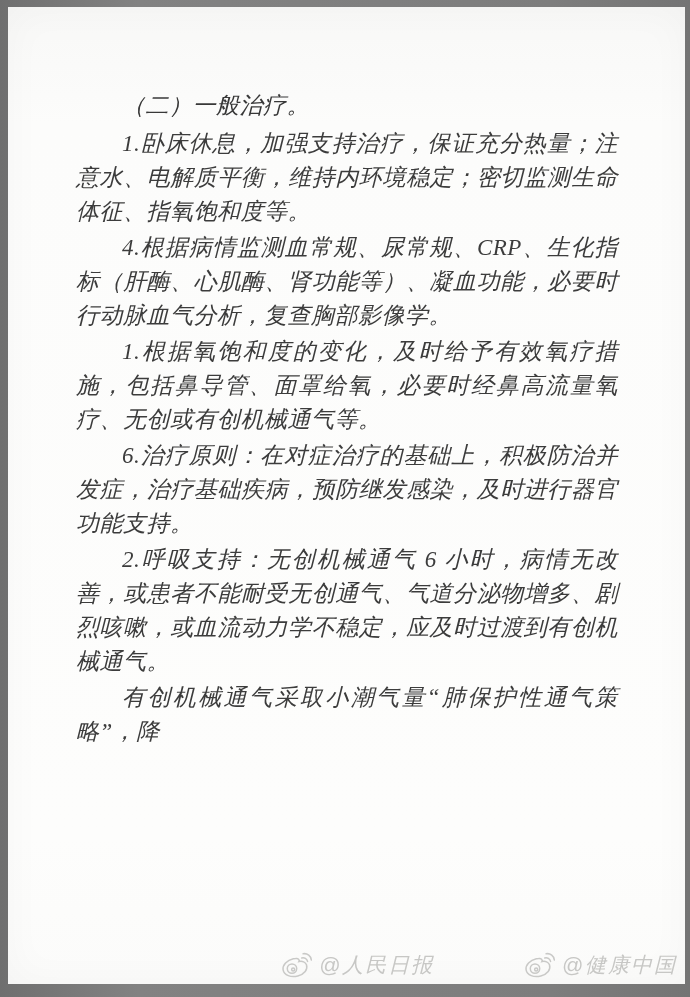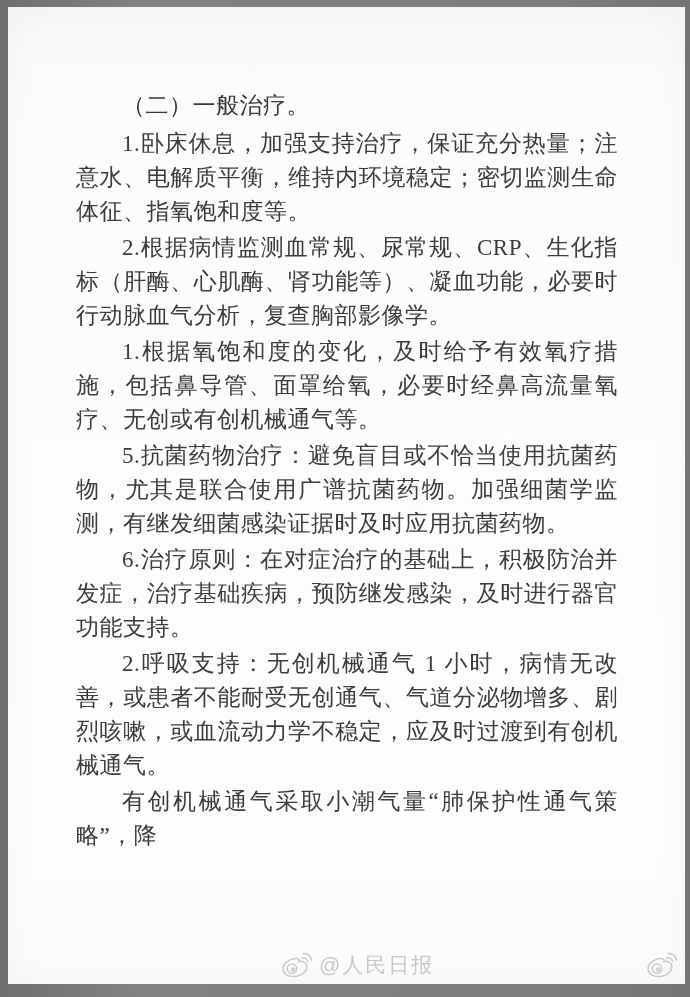--- a/index.html
+++ b/index.html
@@ -6,20 +6,21 @@
   body{
     width:690px;height:997px;
     font-family:"Liberation Serif","DejaVu Serif",serif;
     background:#ffffff;
   }
   .photo{
     position:relative;
     width:690px;height:997px;
     background:linear-gradient(90deg,#6f6f6f,#828282 20%,#7d7d7d 80%,#747474);
     overflow:hidden;
+    font-style:italic;
   }
   .page{
     position:absolute;
     left:8px;top:7px;right:5px;bottom:13px;
     background:linear-gradient(180deg,#f8f8f7 0%,#fcfcfb 12%,#fdfdfc 85%,#fbfbfa 100%);
     box-shadow:inset 0 0 40px rgba(0,0,0,0.03);
   }
   .text-block{
     position:absolute;
     left:68px;top:80px;width:554px;
@@ -58,26 +59,25 @@
 </style>
 </head>
 <body>
 
 <div class="photo">
   <div class="page">
 
     <div class="text-block">
       <p class="heading">（二）一般治疗。</p>
       <p>1.卧床休息，加强支持治疗，保证充分热量；注意水、电解质平衡，维持内环境稳定；密切监测生命体征、指氧饱和度等。</p>
-      <p>2.根据病情监测血常规、尿常规、CRP、生化指标（肝酶、心肌酶、肾功能等）、凝血功能，必要时行动脉血气分析，复查胸部影像学。</p>
+      <p>4.根据病情监测血常规、尿常规、CRP、生化指标（肝酶、心肌酶、肾功能等）、凝血功能，必要时行动脉血气分析，复查胸部影像学。</p>
       <p>1.根据氧饱和度的变化，及时给予有效氧疗措施，包括鼻导管、面罩给氧，必要时经鼻高流量氧疗、无创或有创机械通气等。</p>
-      <p>5.抗菌药物治疗：避免盲目或不恰当使用抗菌药物，尤其是联合使用广谱抗菌药物。加强细菌学监测，有继发细菌感染证据时及时应用抗菌药物。</p>
 
       <p>6.治疗原则：在对症治疗的基础上，积极防治并发症，治疗基础疾病，预防继发感染，及时进行器官功能支持。</p>
-      <p>2.呼吸支持：无创机械通气 1 小时，病情无改善，或患者不能耐受无创通气、气道分泌物增多、剧烈咳嗽，或血流动力学不稳定，应及时过渡到有创机械通气。</p>
+      <p>2.呼吸支持：无创机械通气 6 小时，病情无改善，或患者不能耐受无创通气、气道分泌物增多、剧烈咳嗽，或血流动力学不稳定，应及时过渡到有创机械通气。</p>
       <p>有创机械通气采取小潮气量“肺保护性通气策略”，降</p>
     </div>
 
     <div class="watermarks">
 
       <div class="wm wm-left">
         <span>
           <svg width="32" height="27" viewBox="0 0 36 30">
             <path class="stroke" d="M15 7.5 C8 9 2.5 14.5 3.5 20 C4.5 26 12.5 28.8 20 26.8 C27.5 24.8 31.5 19.5 29.8 14.2 C28.8 11.2 25 9.5 21.3 10.6 C22.3 8.6 20.5 6.6 17.6 7.2 Z"></path>
             <circle class="stroke" cx="13.5" cy="18.5" r="5.3"></circle>
@@ -92,17 +92,18 @@
       <div class="wm wm-right">
         <span>
           <svg width="32" height="27" viewBox="0 0 36 30">
             <path class="stroke" d="M15 7.5 C8 9 2.5 14.5 3.5 20 C4.5 26 12.5 28.8 20 26.8 C27.5 24.8 31.5 19.5 29.8 14.2 C28.8 11.2 25 9.5 21.3 10.6 C22.3 8.6 20.5 6.6 17.6 7.2 Z"></path>
             <circle class="stroke" cx="13.5" cy="18.5" r="5.3"></circle>
             <circle class="stroke" cx="14.8" cy="19.6" r="1.7"></circle>
             <path class="stroke" d="M24.5 6.5 C27.3 5.6 30.3 7.6 31 10.4"></path>
             <path class="stroke" d="M26 1.8 C30.8 0.9 35 4.4 35.2 8.9"></path>
           </svg>
         </span>
+        <span>@健康中国</span>
       </div>
 
     </div>
   </div>
 </div>
 
 </body></html>

